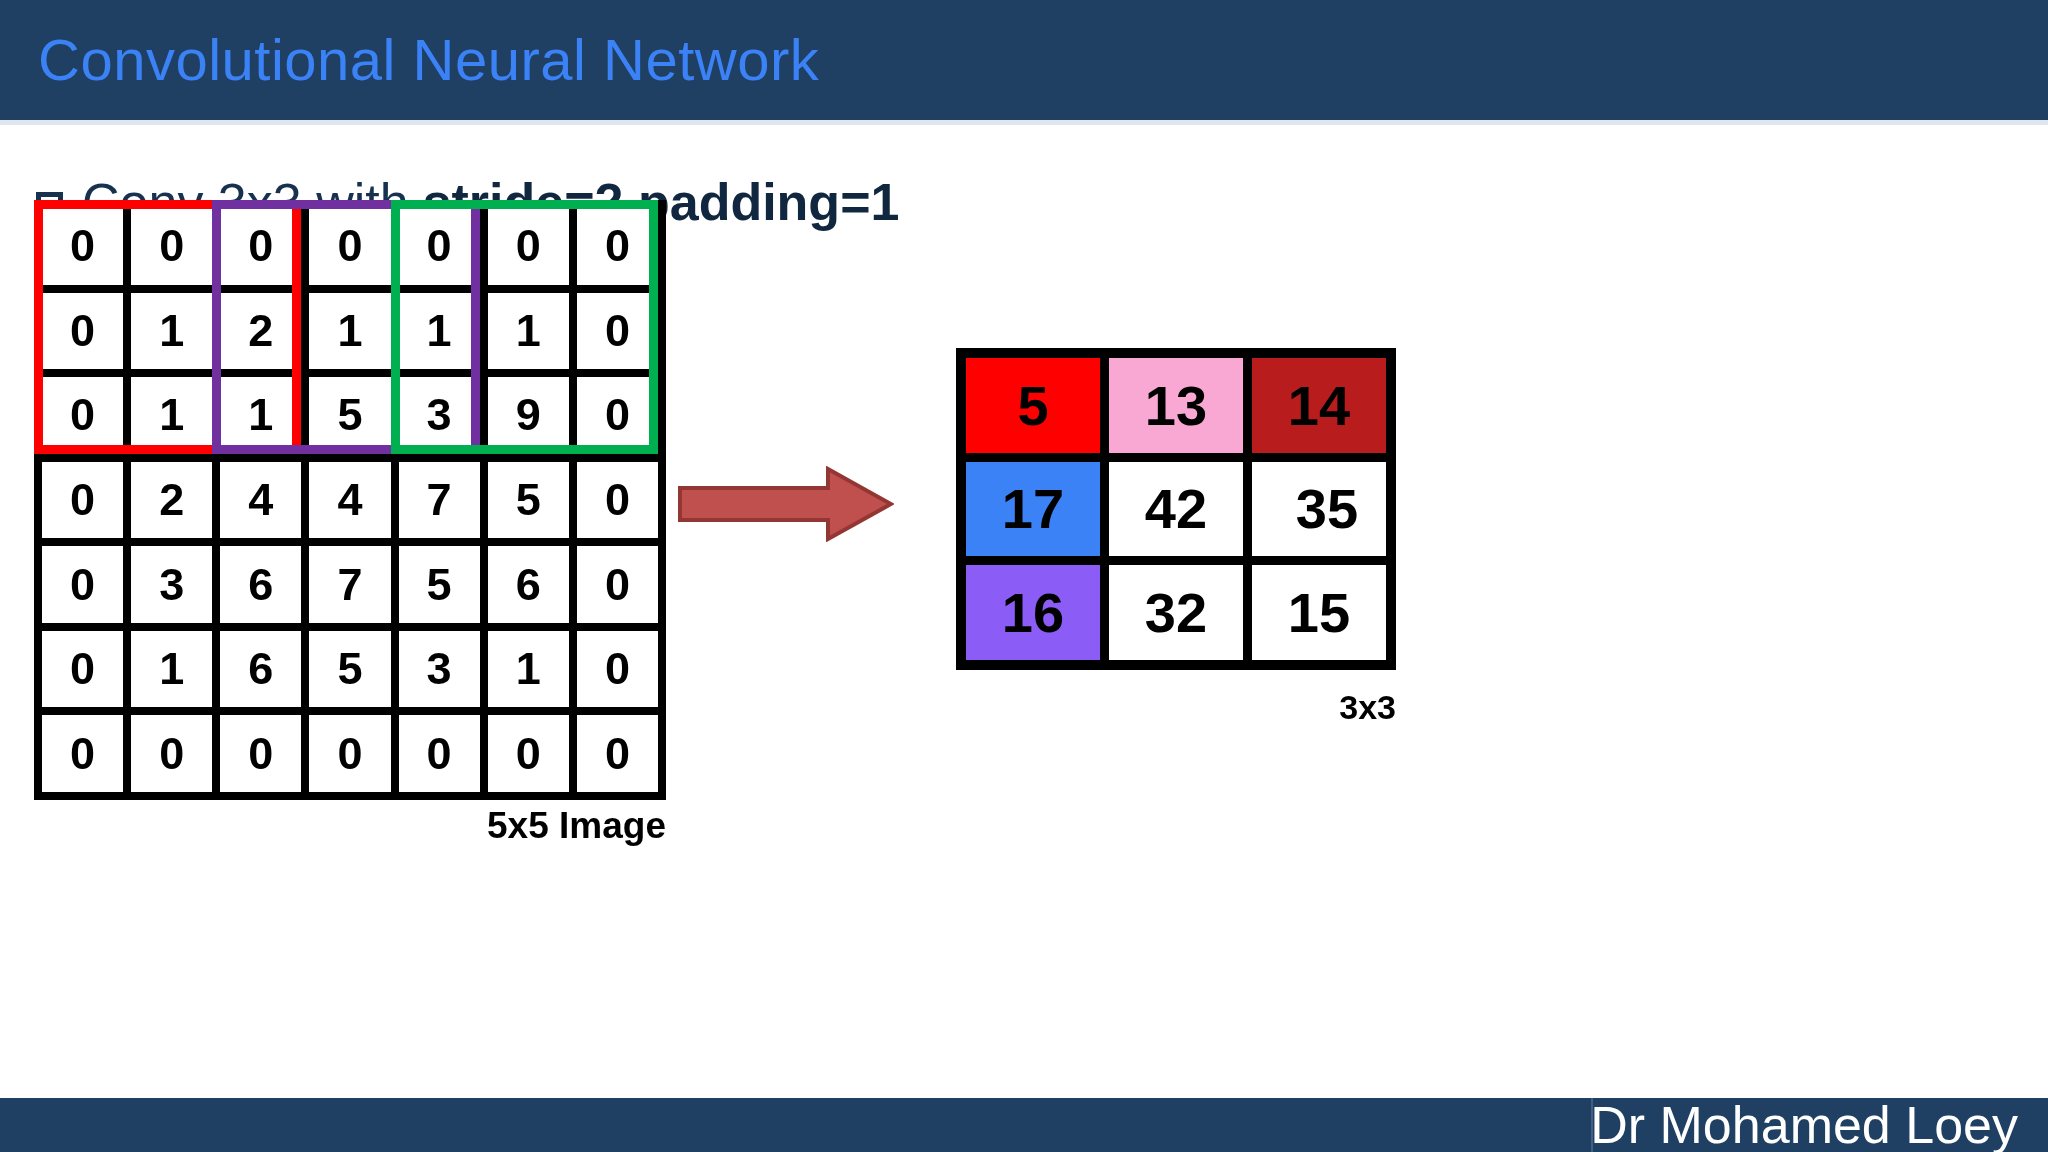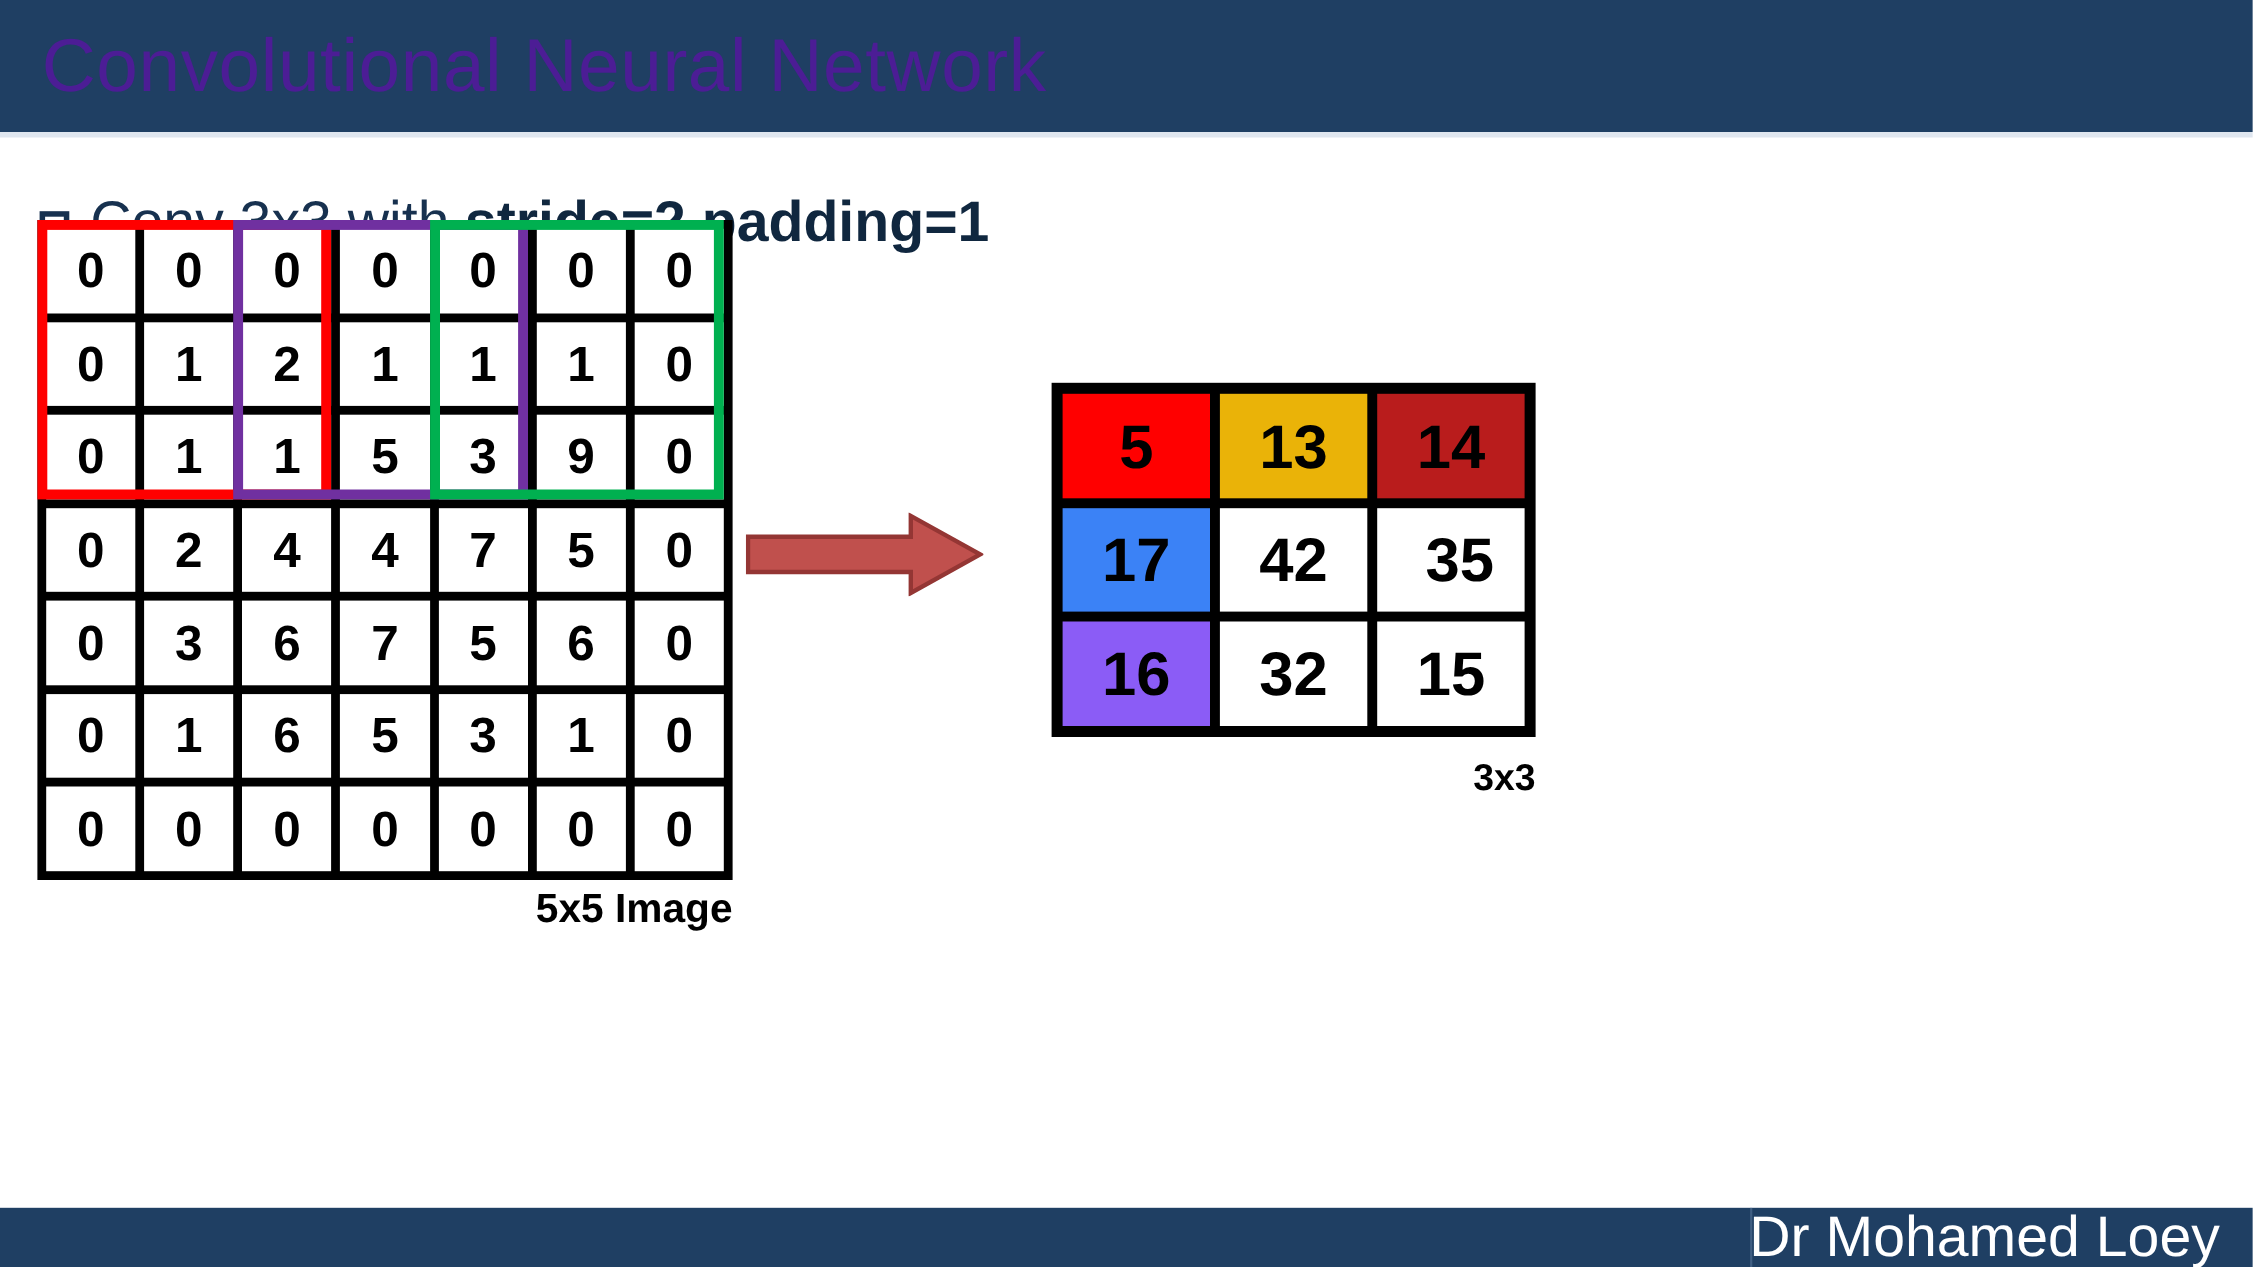--- a/index.html
+++ b/index.html
@@ -25,23 +25,23 @@
   }
   #header-accent {
     position: absolute;
     left: 0; top: 120px;
     width: 2048px; height: 5px;
     background: #dfe6ef;
   }
   #slide-title {
     position: absolute;
     left: 38px; top: 10px;
-    font-size: 68px;
+    font-size: 58px;
     font-weight: 400;
-    color: #4c1d95;
+    color: #3b82f6;
     letter-spacing: 0.5px;
     line-height: 100px;
     white-space: nowrap;
   }
 
   
   #bullet-row {
     position: absolute;
     left: 36px; top: 172px;
     display: flex;
@@ -256,21 +256,21 @@
 
   <div id="arrow">
     <svg width="216" height="76" viewBox="0 0 216 76" xmlns="http://www.w3.org/2000/svg">
       <polygon points="2,22 150,22 150,3 213,38 150,73 150,54 2,54" fill="#c0504d" stroke="#943634" stroke-width="4" stroke-linejoin="miter"></polygon>
     </svg>
   </div>
 
   <div id="output-matrix-wrap">
     <div id="output-matrix">
         <div class="ocell" style="background: rgb(255, 0, 0);">5</div>
-        <div class="ocell" style="background: #eab308;">13</div>
+        <div class="ocell" style="background: #f9a8d4;">13</div>
         <div class="ocell" style="background: #b91c1c;">14</div>
         <div class="ocell" style="background: #3b82f6;">17</div>
         <div class="ocell" style="background: rgb(255, 255, 255);">42</div>
         <div class="ocell" style="background: rgb(255, 255, 255); padding-left: 16px;">35</div>
         <div class="ocell" style="background: #8b5cf6;">16</div>
         <div class="ocell" style="background: rgb(255, 255, 255);">32</div>
         <div class="ocell" style="background: rgb(255, 255, 255);">15</div>
       </div>
   </div>
   <div id="output-label">3x3</div>

